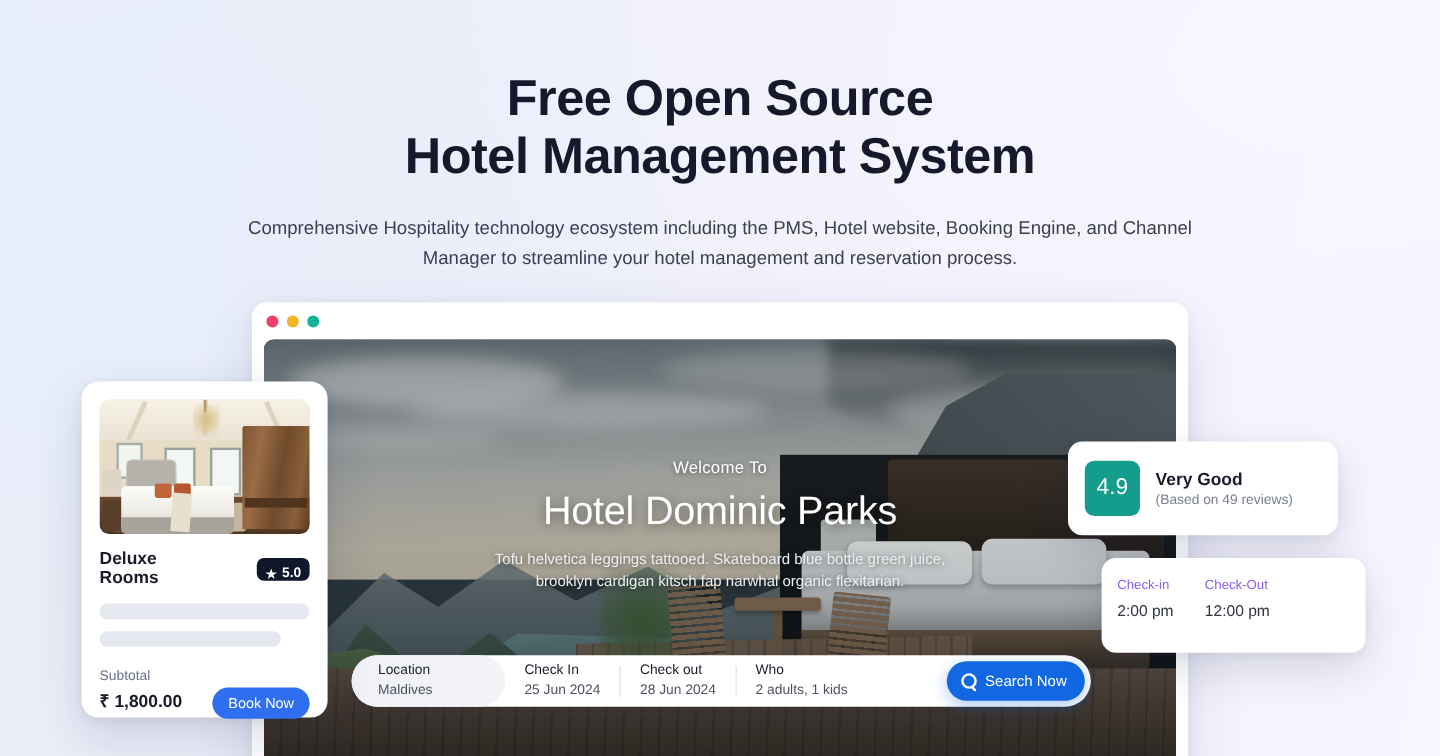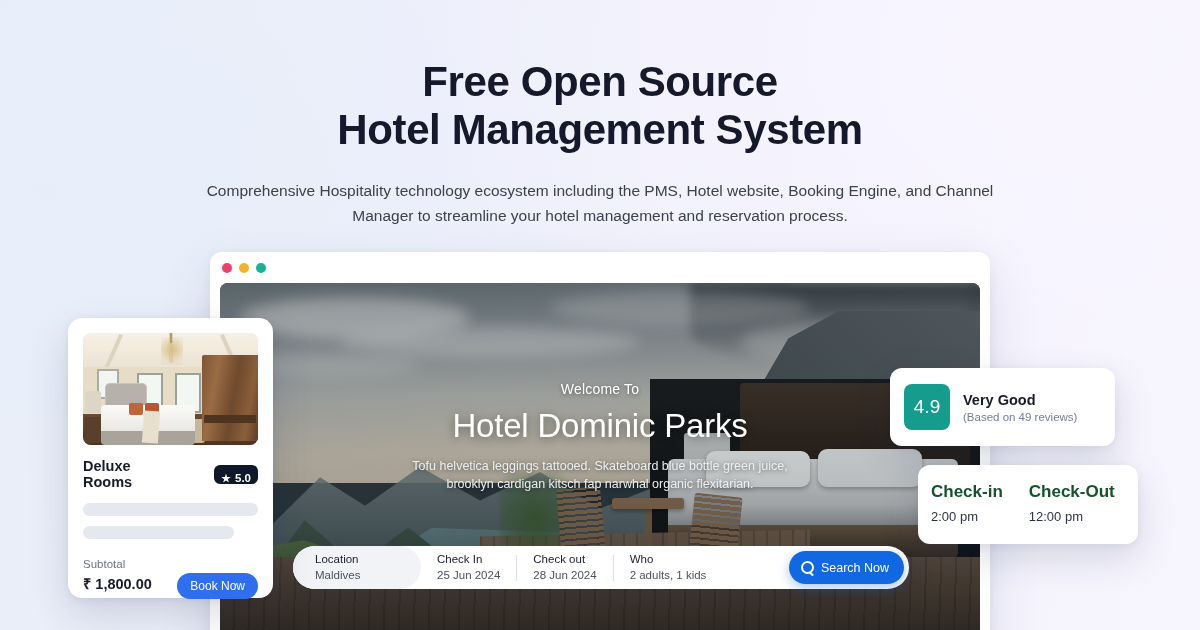--- a/index.html
+++ b/index.html
@@ -243,21 +243,21 @@
   }
   .rating-title { font-size:14.5px; font-weight:700; color:#181b28; }
   .rating-sub { font-size:11.5px; color:#7a8093; margin-top:3px; }
 
   
   .checkin-card {
     position:absolute; left:918px; top:465px; width:220px; height:79px;
     background:#fff; border-radius:12px; padding:17px 0 0 13px; display:flex; gap:26px;
     box-shadow:0 14px 36px rgba(30,40,80,0.15), 0 2px 8px rgba(30,40,80,0.06);
   }
-  .ci-lbl { font-size:17px; font-weight:700; color:#14532d; }
+  .ci-lbl { font-size:11px; font-weight:400; color:#8b5cf6; }
   .ci-val { font-size:13px; color:#2f3342; margin-top:7px; }
 </style>
 </head>
 <body>
 
 <div class="hero-head">
   <h1>Free Open Source</h1>
   <h1>Hotel Management System</h1>
 </div>
 <div class="hero-sub">

